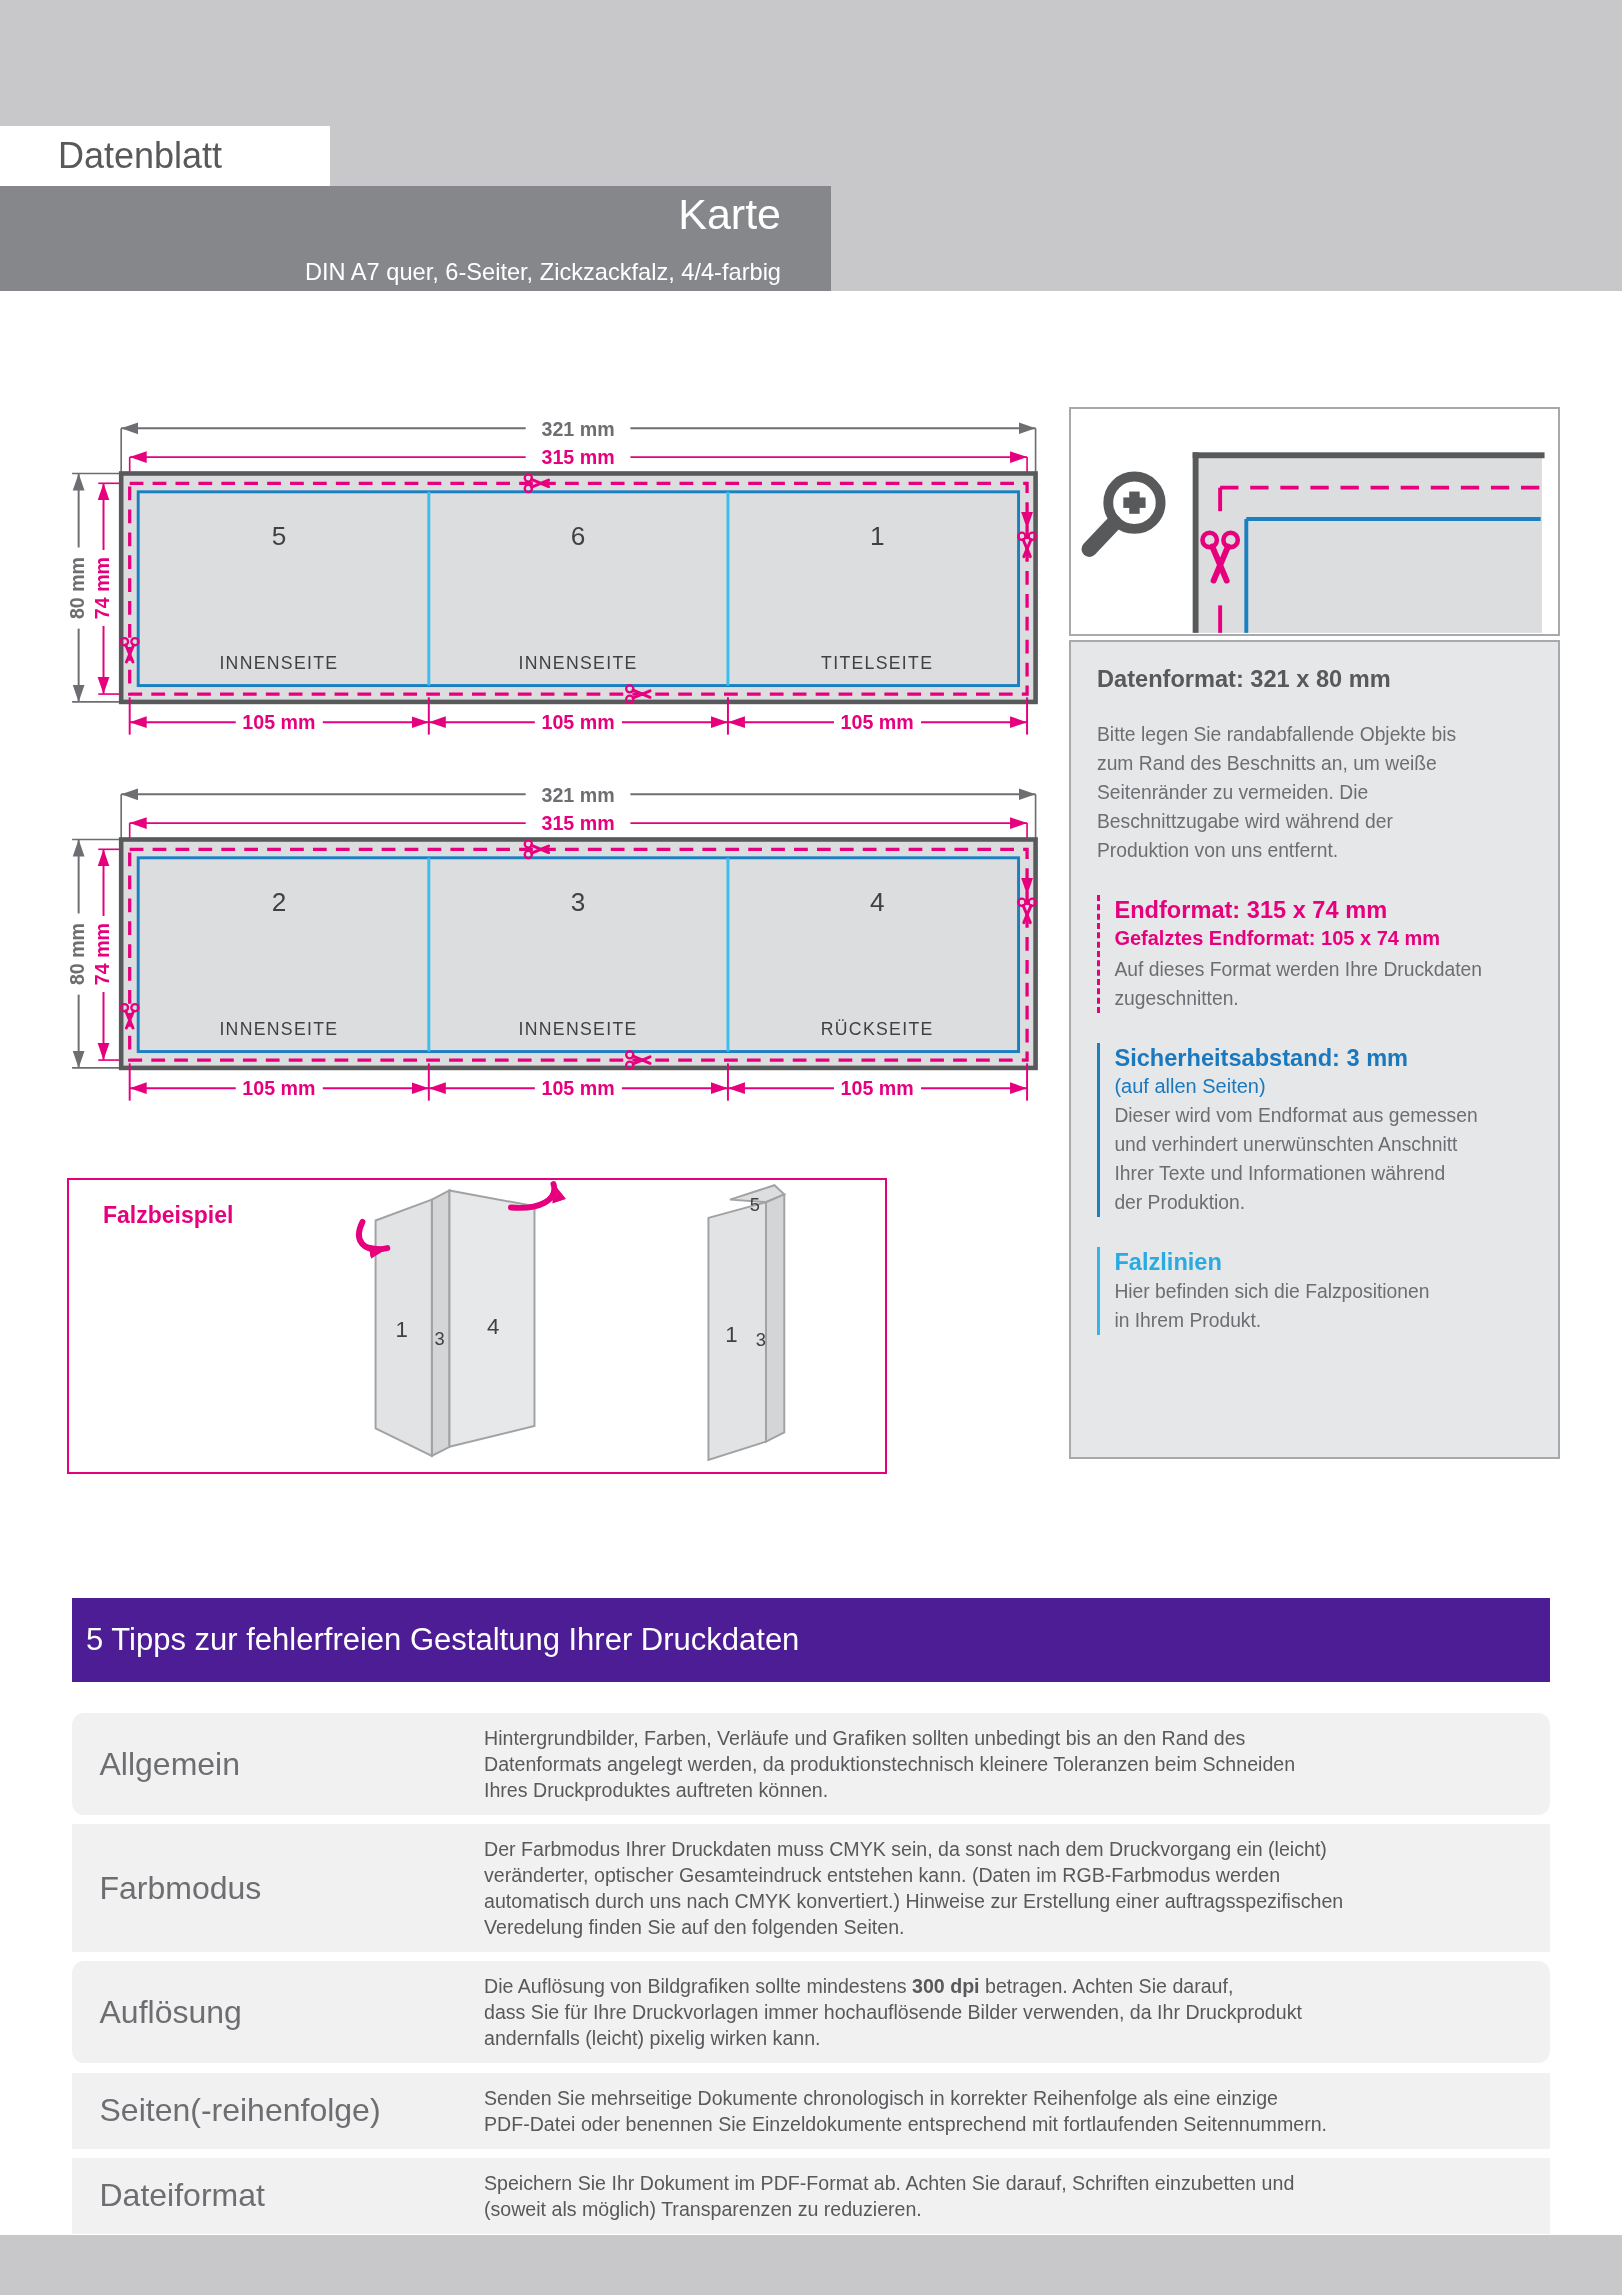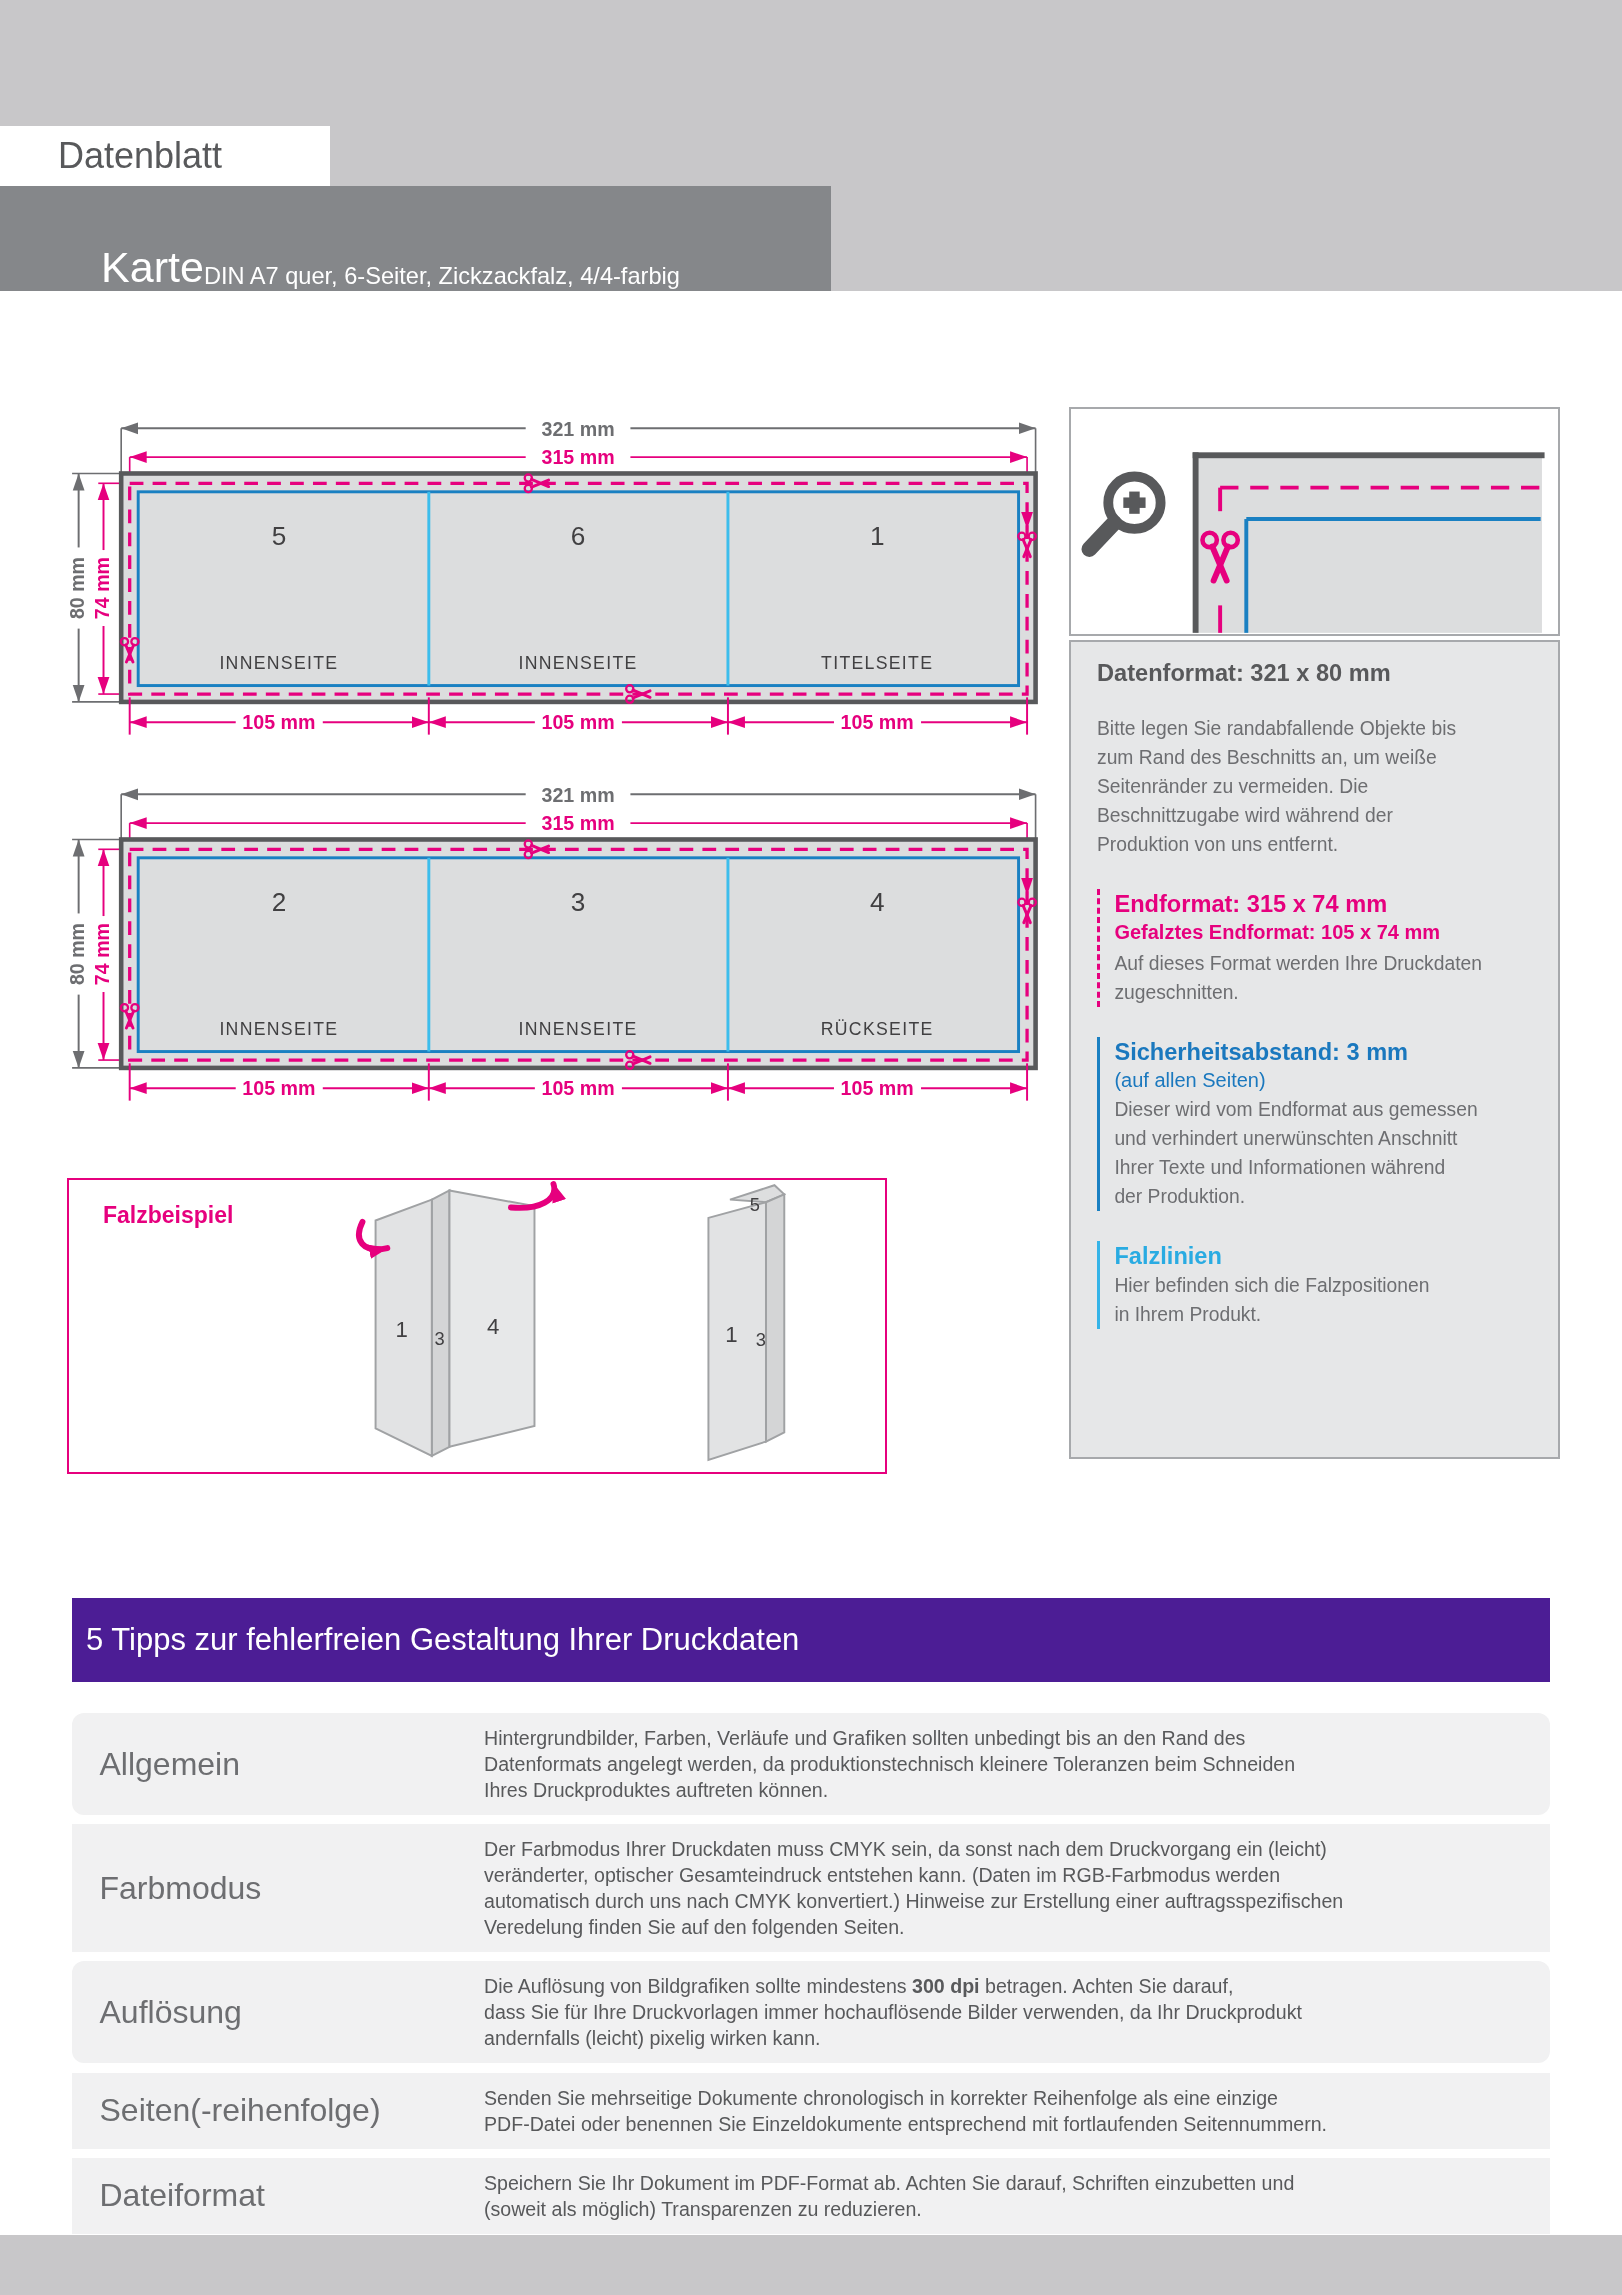--- a/index.html
+++ b/index.html
@@ -5,35 +5,35 @@
   * { margin:0; padding:0; box-sizing:border-box; }
   html,body { width:1623px; height:2295px; }
   body { position:relative; background:#ffffff; font-family:"Liberation Sans", sans-serif; color:#58595b; }
   .abs { position:absolute; }
 
   
   .top-band { left:0; top:0; width:1623px; height:291px; background:#c8c7c9; }
   .title-box { left:0; top:126px; width:330px; height:60px; background:#ffffff;
                font-size:36px; line-height:60px; padding-left:58px; color:#58595b; }
   .banner { left:0; top:186px; width:831px; height:105px; background:#85878a;
-            display:flex; flex-direction:row; align-items:flex-end; justify-content:center;
+            display:flex; flex-direction:column; align-items:flex-end; justify-content:center;
             padding-right:50px; color:#ffffff; }
   .banner .product { font-size:43px; line-height:47px; }
   .banner .subtitle { font-size:23.6px; line-height:29px; margin-top:20px; }
 
   
   .falz-box { left:67px; top:1178px; width:820px; height:296px; background:#ffffff;
               border:2.6px solid #e6007e; }
   .falz-label { position:absolute; left:34px; top:22px; color:#e6007e; font-weight:bold; font-size:23px; }
 
   
   .illus-box { left:1069px; top:407px; width:491px; height:229px; background:#ffffff;
                border:2.6px solid #a7a9ac; }
   .info-panel { left:1069px; top:640px; width:491px; height:819px; background:#e6e7e8;
-                border:2.6px solid #a7a9ac; padding:16px 26px; font-size:19.3px; line-height:29px; color:#6d6e71; }
+                border:2.6px solid #a7a9ac; padding:22px 26px; font-size:19.3px; line-height:29px; color:#6d6e71; }
   .info-panel h3 { font-size:23.6px; line-height:30px; font-weight:bold; }
   .preline { white-space:pre-line; }
   .h-dark { color:#58595b; }
   .h-pink { color:#e6007e; }
   .h-blue { color:#1a78be; }
   .h-cyan { color:#29abe2; }
   .sub-pink { color:#e6007e; font-weight:bold; font-size:20px; line-height:26px; margin-bottom:3.9px; }
   .sub-blue { color:#1a78be; font-size:20px; line-height:26px; margin-bottom:2.6px; }
   .sect { margin-top:30px; padding-left:14.4px; }
   .sect-end  { border-left:3.9px dashed #e6007e; }

